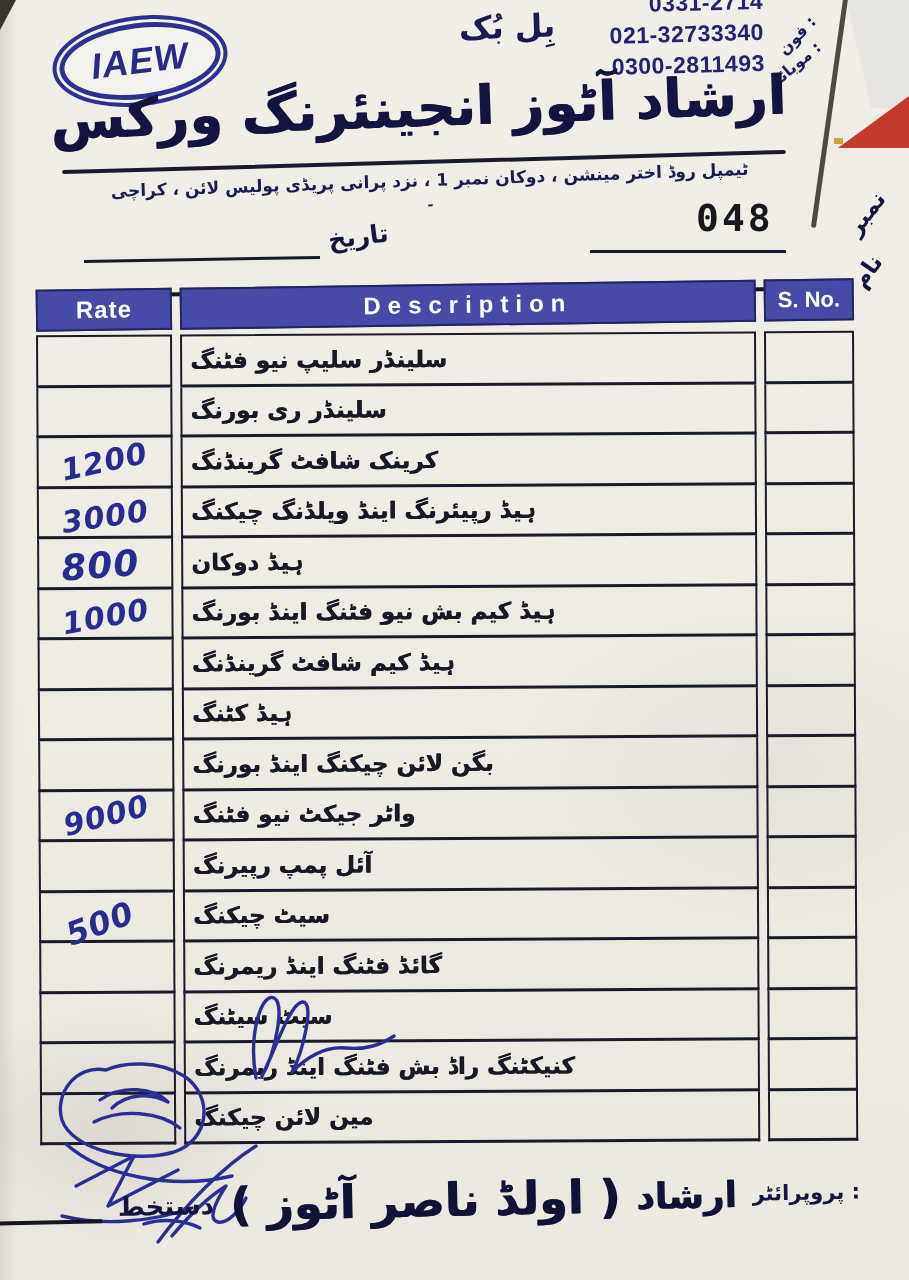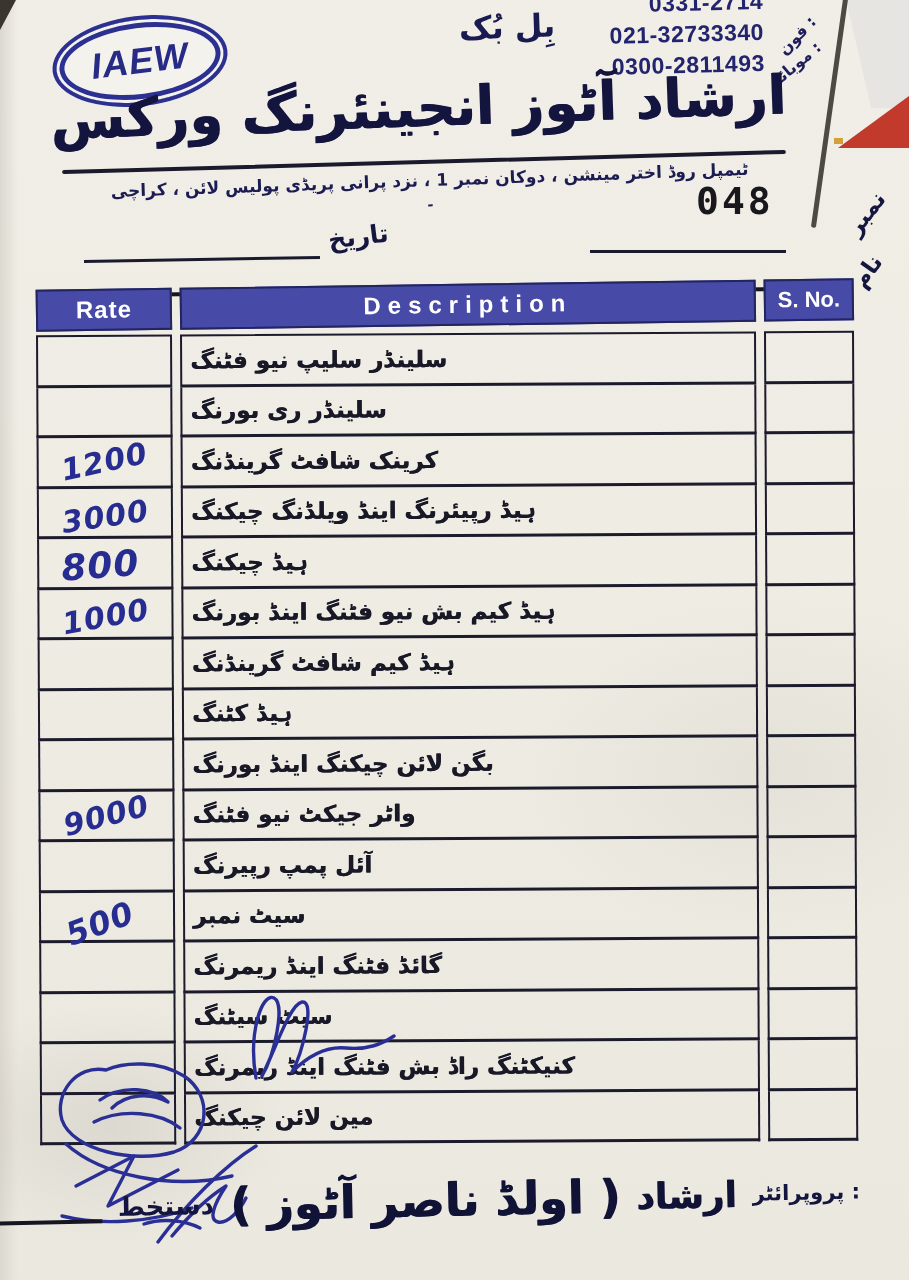--- a/index.html
+++ b/index.html
@@ -45,21 +45,21 @@
 
   .title{position:absolute;left:70px;top:76px;width:716px;text-align:center;direction:rtl;
     font-size:54px;font-weight:800;color:#14153e;transform:rotate(-2deg);
     text-shadow:1px 0 0 #14153e;white-space:nowrap;}
   .title-rule{position:absolute;left:62px;top:160px;width:724px;height:4px;background:#1a1a2c;
     transform:rotate(-1.6deg);border-radius:2px;}
   .address{position:absolute;left:110px;top:170px;width:640px;text-align:center;direction:rtl;
     font-size:17px;font-weight:700;color:#1b1c52;transform:rotate(-2deg);}
 
   
-  .serial{position:absolute;left:696px;top:179px;font:700 38px "DejaVu Sans Mono",monospace;
+  .serial{position:absolute;left:696px;top:196px;font:700 38px "DejaVu Sans Mono",monospace;
     color:#17171c;letter-spacing:3px;}
   .serial-line{position:absolute;left:590px;top:250px;width:196px;height:3px;background:#191a2e;}
   .lbl-number{position:absolute;left:842px;top:200px;font-size:23px;font-weight:700;color:#15163f;
     direction:rtl;transform:rotate(-52deg);}
   .lbl-date{position:absolute;left:328px;top:222px;font-size:25px;font-weight:700;color:#15163f;
     direction:rtl;transform:rotate(-7deg);}
   .date-line{position:absolute;left:84px;top:258px;width:236px;height:3px;background:#191a2e;transform:rotate(-1deg);}
   .lbl-name{position:absolute;left:850px;top:258px;font-size:23px;font-weight:700;color:#15163f;
     direction:rtl;transform:rotate(-55deg);}
   .name-line{position:absolute;left:78px;top:290px;width:728px;height:4px;background:#15161f;transform:rotate(-.5deg);}
@@ -186,21 +186,21 @@
         <span class="desc-val">ہیڈ رپیئرنگ اینڈ ویلڈنگ چیکنگ</span>
       </div>
       <div class="td sno"></div>
     </div>
 
     <div class="trow">
       <div class="td rate">
         <span class="rate-val">800</span>
       </div>
       <div class="td desc">
-        <span class="desc-val">ہیڈ چیکنگ</span>
+        <span class="desc-val">ہیڈ دوکان</span>
       </div>
       <div class="td sno"></div>
     </div>
 
     <div class="trow">
       <div class="td rate">
         <span class="rate-val">1000</span>
       </div>
       <div class="td desc">
         <span class="desc-val">ہیڈ کیم بش نیو فٹنگ اینڈ بورنگ</span>
@@ -256,21 +256,21 @@
         <span class="desc-val">آئل پمپ رپیرنگ</span>
       </div>
       <div class="td sno"></div>
     </div>
 
     <div class="trow">
       <div class="td rate">
         <span class="rate-val">500</span>
       </div>
       <div class="td desc">
-        <span class="desc-val">سیٹ نمبر</span>
+        <span class="desc-val">سیٹ چیکنگ</span>
       </div>
       <div class="td sno"></div>
     </div>
 
     <div class="trow">
       <div class="td rate">
         <span class="rate-val"></span>
       </div>
       <div class="td desc">
         <span class="desc-val">گائڈ فٹنگ اینڈ ریمرنگ</span>

